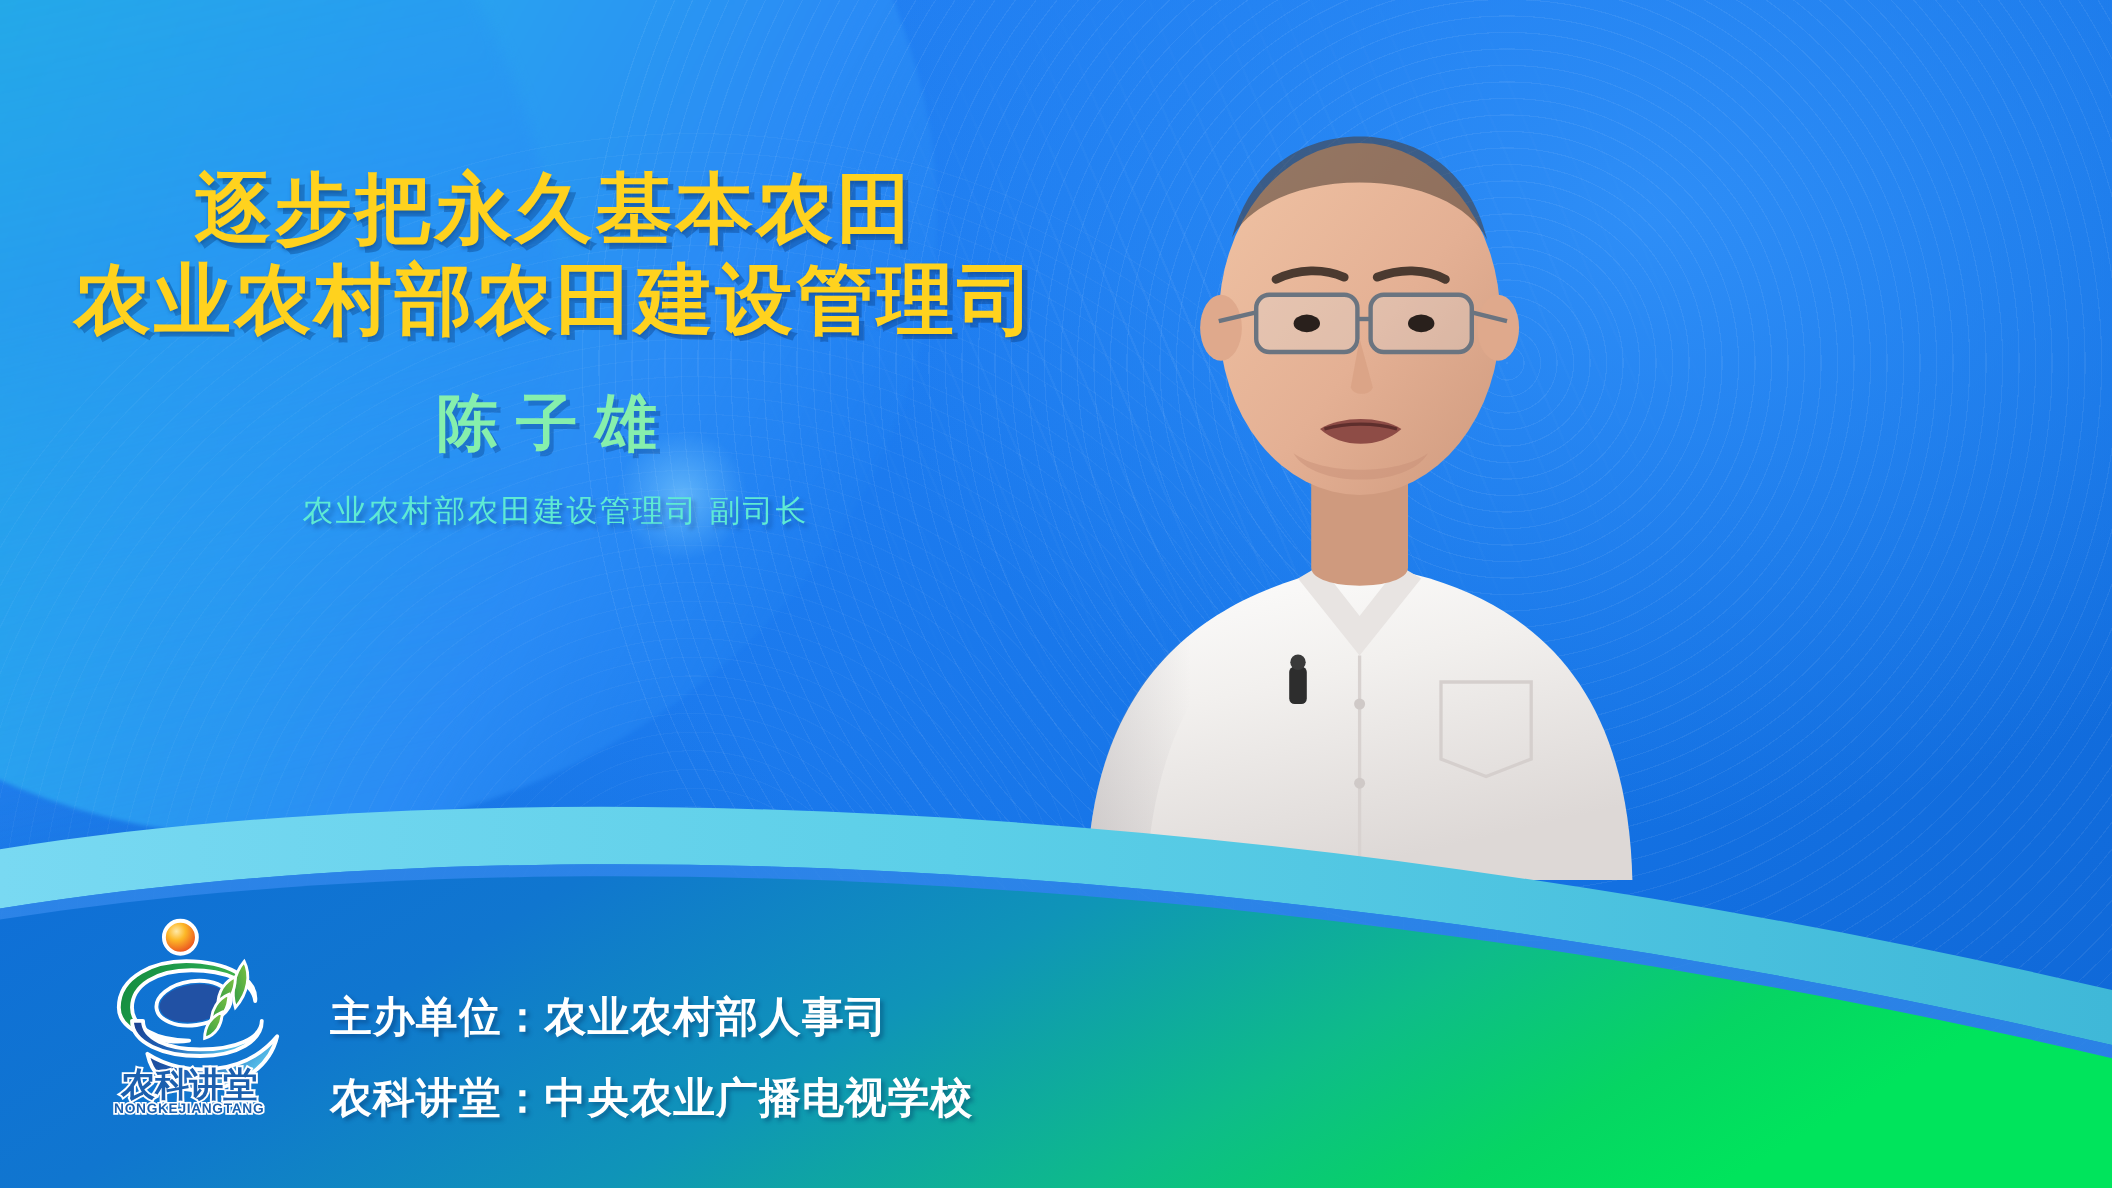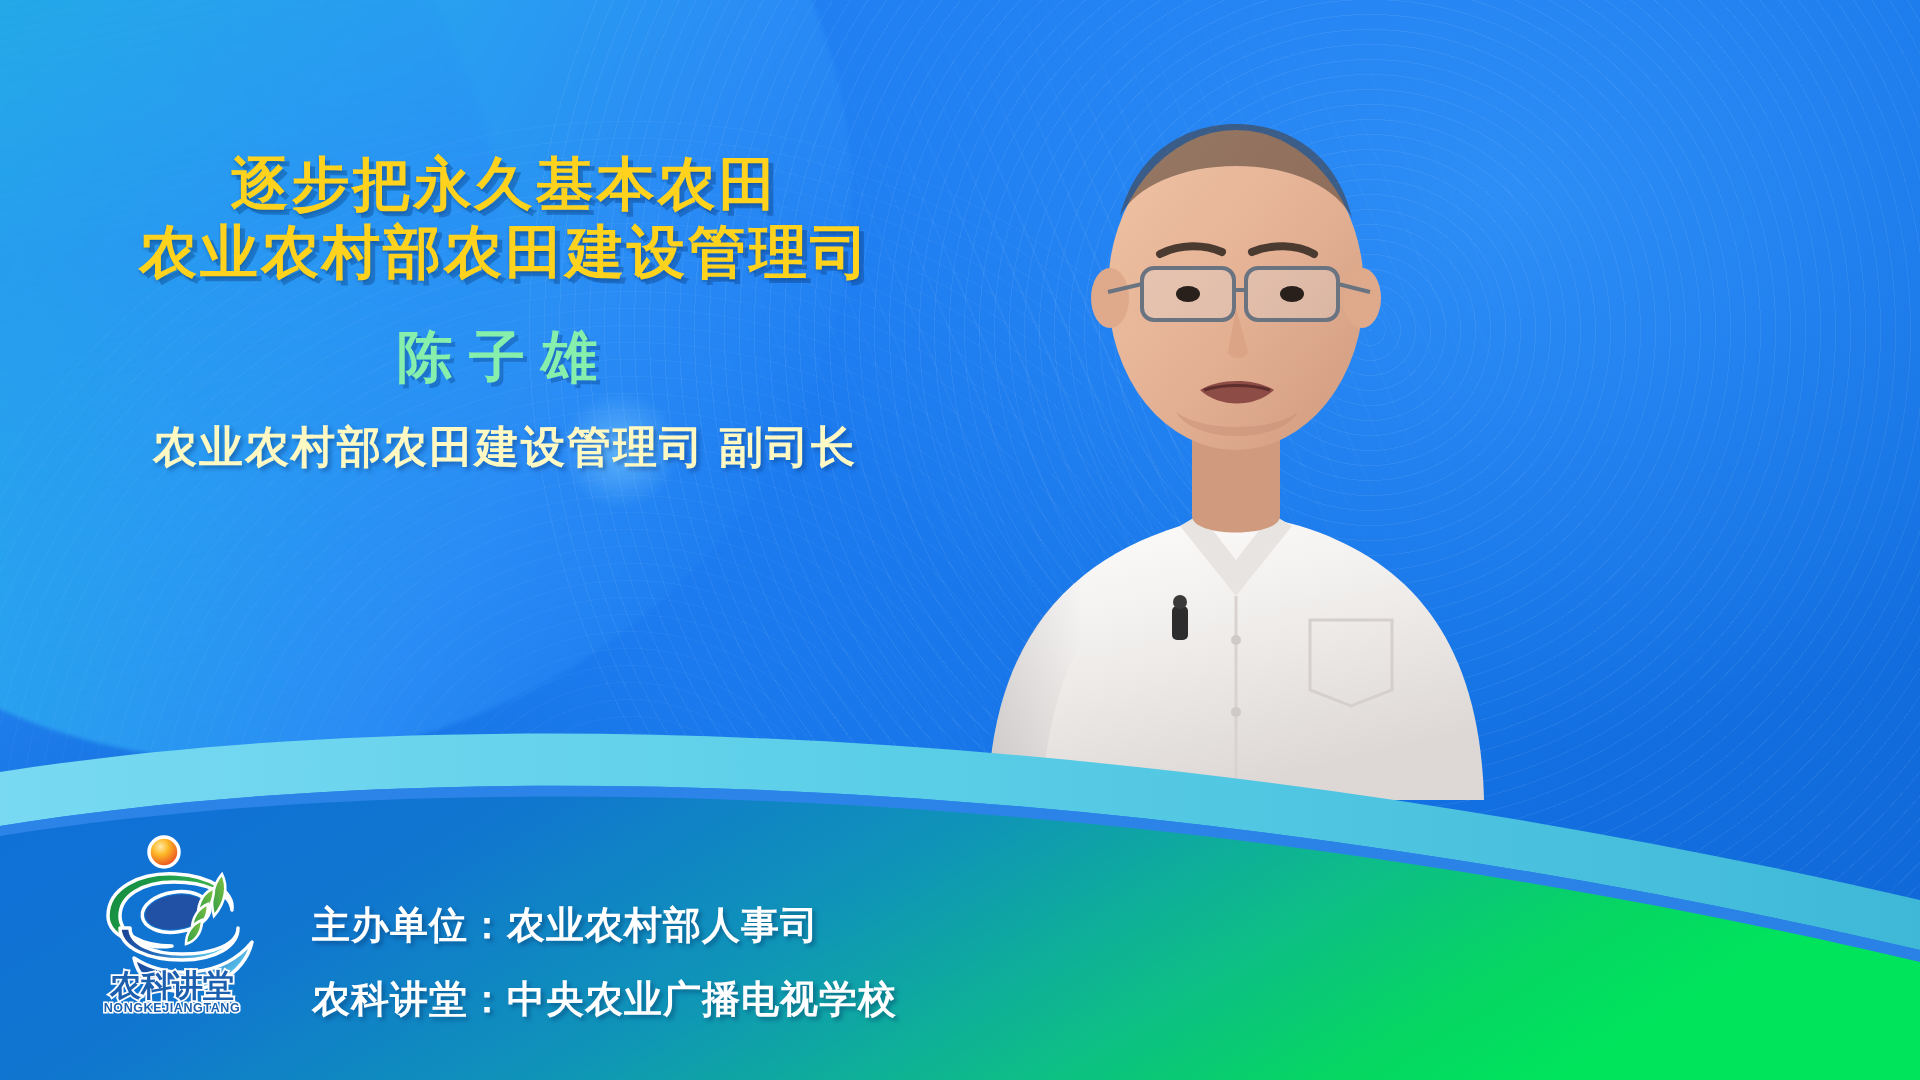--- a/index.html
+++ b/index.html
@@ -68,44 +68,44 @@
   
   .speaker{ position:absolute; left:880px; top:40px; width:700px; height:760px; }
   .speaker svg{ width:100%; height:100%; display:block; }
 
   
   .title-block{
     position:absolute; left:0; top:150px; width:1010px;
     text-align:center; z-index:6;
   }
   .title-line{
-    font-size:58px; font-weight:bold; color:#FFD21E; line-height:1.17;
+    font-size:70px; font-weight:bold; color:#FFD21E; line-height:1.17;
     letter-spacing:3px; white-space:nowrap;
     text-shadow:5px 5px 0 rgba(0,40,100,.30), 0 2px 3px rgba(0,30,80,.25);
   }
   .name-line{
     margin-top:34px;
     font-size:56px; font-weight:bold; color:#86efac; letter-spacing:16px;
     text-shadow:4px 4px 0 rgba(0,40,100,.28);
   }
   .role-line{
     margin-top:22px;
-    font-size:44px; font-weight:bold; color:#fef9c3; letter-spacing:2px;
+    font-size:28px; font-weight:normal; color:#5eead4; letter-spacing:2px;
     text-shadow:3px 3px 4px rgba(0,40,100,.38);
   }
 
   
   .wave-wrap{ position:absolute; left:0; bottom:0; width:1920px; height:430px; z-index:7; }
   .wave-wrap svg{ display:block; width:100%; height:100%; }
 
   
   .logo{ position:absolute; left:72px; bottom:60px; width:200px; height:190px; z-index:9; }
   .logo svg{ width:100%; height:100%; display:block; }
 
-  .org-block{ position:absolute; left:312px; bottom:62px; z-index:9; }
+  .org-block{ position:absolute; left:300px; bottom:62px; z-index:9; }
   .org-line{
     font-size:38px; font-weight:bold; color:#ffffff; letter-spacing:1px;
     line-height:1.0; margin-bottom:36px;
     text-shadow:3px 3px 4px rgba(0,40,90,.40);
     white-space:nowrap;
   }
   .org-line:last-child{ margin-bottom:0; }
 </style>
 </head>
 <body>

